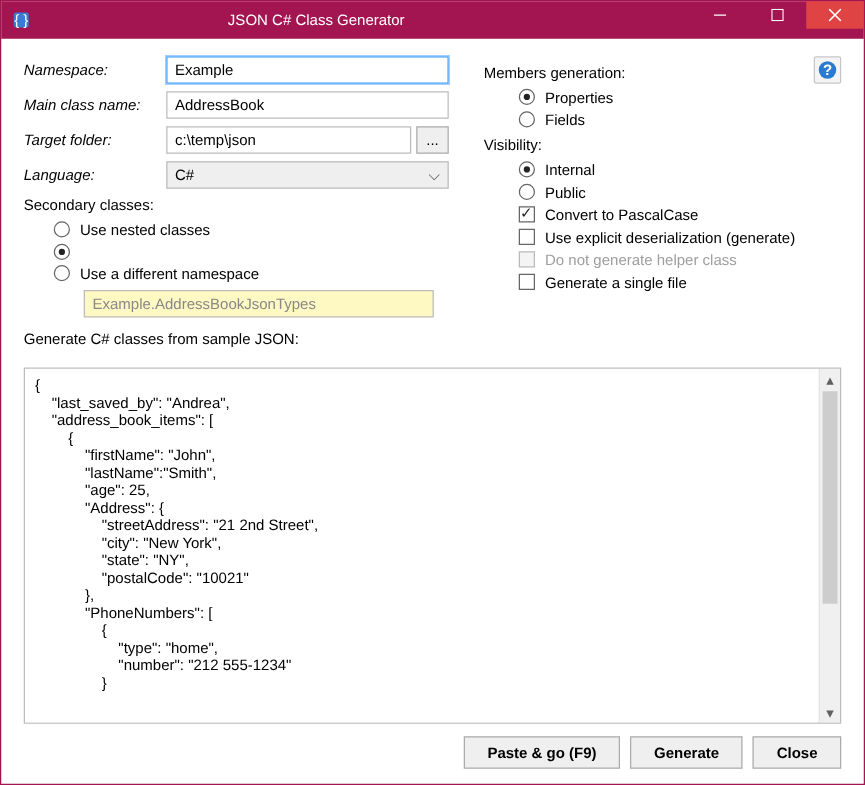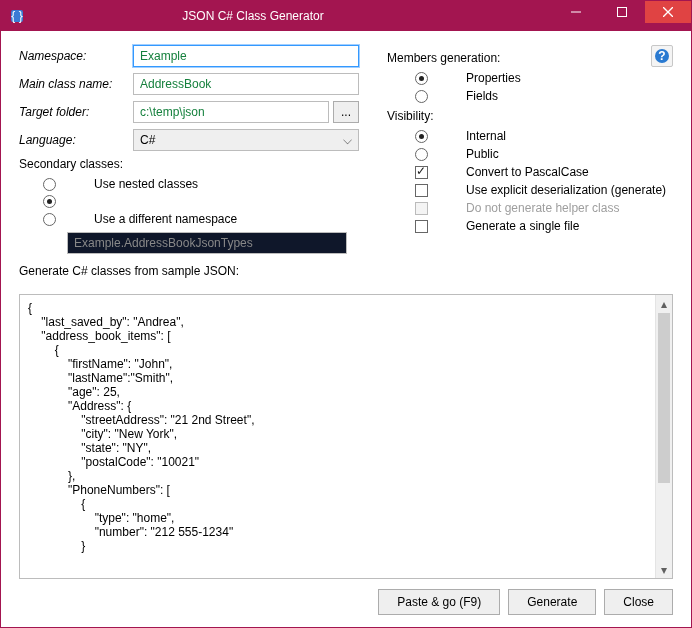--- a/index.html
+++ b/index.html
@@ -11,43 +11,43 @@
   .winbtns { display: flex; align-self: flex-start; }
   .winbtn { width: 46px; height: 22px; display: flex; align-items: center; justify-content: center; color: #fff; }
   .winbtn.close { background: #e04343; }
   .winbtn svg { display: block; }
   .content { flex: 1; padding: 14px 18px 12px 18px; display: flex; flex-direction: column; }
   .top-cols { display: flex; gap: 28px; }
   .left-col { flex: 0 0 340px; }
   .right-col { flex: 1; position: relative; }
   .form-row { display: flex; align-items: center; margin-bottom: 6px; }
   .form-row label { flex: 0 0 114px; color: #000000; font-style: italic; }
-  .text-input { flex: 1; height: 22px; border: 1px solid #bcbcbc; padding: 0 6px; color: #15803d; background: #fff; }
+  .text-input { flex: 1; height: 22px; border: 1px solid #bcbcbc; padding: 0 6px; color: #000000; background: #fff; }
   .text-input.focused { border: 1px solid #3399ff; outline: 1px solid #a2cfff; }
-  .text-input.disabled { background: #0f172a; color: #888; }
+  .text-input.disabled { background: #fef9c3; color: #888; }
   .browse-btn { width: 26px; height: 22px; margin-left: 4px; border: 1px solid #acacac; background: #efefef; display: flex; align-items: center; justify-content: center; }
   .combo { flex: 1; height: 22px; border: 1px solid #bcbcbc; background: #efefef; display: flex; align-items: center; justify-content: space-between; padding: 0 6px; }
   .combo .chev { color: #555; }
   .group-label { margin: 6px 0 6px 0; color: #000; }
-  .radio-row, .check-row { display: flex; align-items: flex-end; margin: 4px 0 4px 20px; gap: 30px; }
+  .radio-row, .check-row { display: flex; align-items: flex-start; margin: 4px 0 4px 20px; }
   .left-col .radio-row { margin-left: 24px; }
   .radio-row input, .check-row input { margin: 0 8px 0 0; }
   .check-row.disabled { color: #9e9e9e; }
   .nested-input { margin: 6px 0 0 48px; }
   .nested-input .text-input { width: 280px; }
   .right-col .radio-row, .right-col .check-row { margin-left: 28px; }
   .help-btn { position: absolute; top: 0; right: 0; width: 22px; height: 22px; border: 1px solid #c7c7c7; background: #f4f4f4; display: flex; align-items: center; justify-content: center; border-radius: 2px; }
   .help-btn svg { display: block; }
   .gen-label { margin: 10px 0 16px 0; }
   .json-box { flex: 1; border: 1px solid #bcbcbc; position: relative; overflow: hidden; background: #fff; }
   .json-text { position: absolute; inset: 0 18px 0 0; padding: 6px 8px; white-space: pre; font-family: "Segoe UI", Tahoma, sans-serif; font-size: 12px; color: #000; overflow: hidden; border: none; resize: none; outline: none; }
   .scrollbar { position: absolute; right: 0; top: 0; bottom: 0; width: 17px; background: #f0f0f0; border-left: 1px solid #e4e4e4; }
   .scrollbar .up, .scrollbar .down { height: 17px; display: flex; align-items: center; justify-content: center; color: #606060; }
   .scrollbar .thumb { position: absolute; left: 2px; right: 2px; top: 18px; height: 170px; background: #cdcdcd; border-radius: 0; }
-  .button-row { display: flex; justify-content: flex-end; gap: 8px; padding-top: 10px; }
+  .button-row { display: flex; justify-content: flex-end; gap: 8px; padding-top: 10px; font-weight: bold; }
   .btn { height: 26px; padding: 0 18px; border: 1px solid #acacac; background: #efefef; display: flex; align-items: center; justify-content: center; }
   input[type=radio] { appearance: none; width: 13px; height: 13px; border: 1px solid #666; border-radius: 50%; position: relative; background: #fff; }
   input[type=radio]:checked::after { content: ""; position: absolute; inset: 3px; background: #222; border-radius: 50%; }
   input[type=checkbox] { appearance: none; width: 13px; height: 13px; border: 1px solid #666; background: #fff; position: relative; }
   input[type=checkbox]:checked::after { content: "✓"; position: absolute; top: -3px; left: 0px; font-size: 12px; color: #222; }
   input[type=checkbox]:disabled { border-color: #bbb; background: #f4f4f4; }
 </style>
 </head>
 <body>
 

